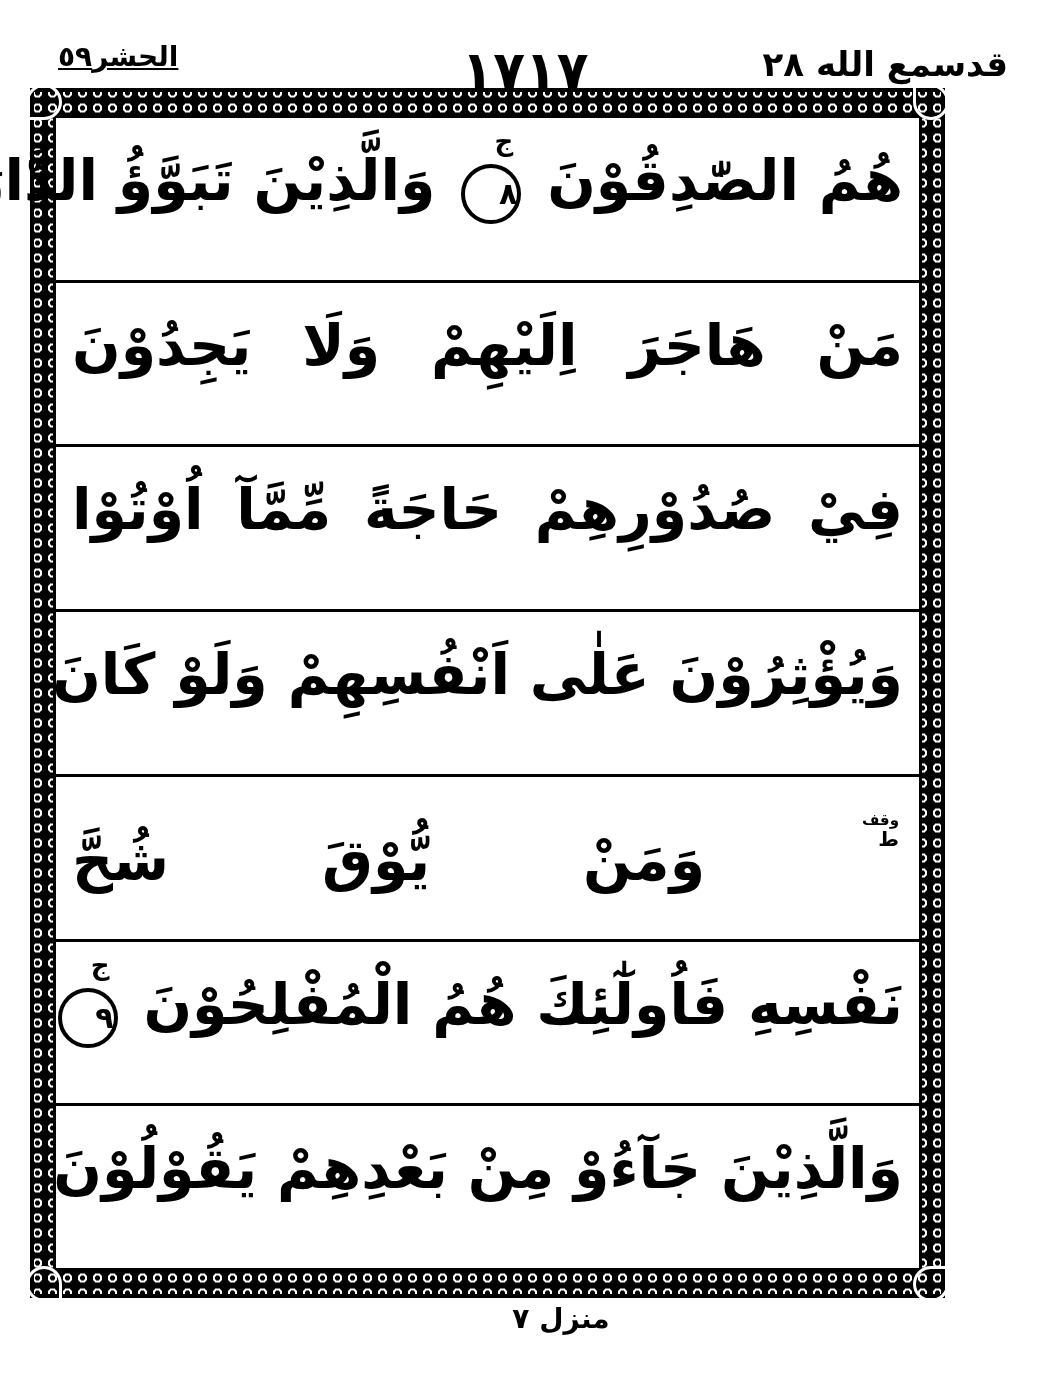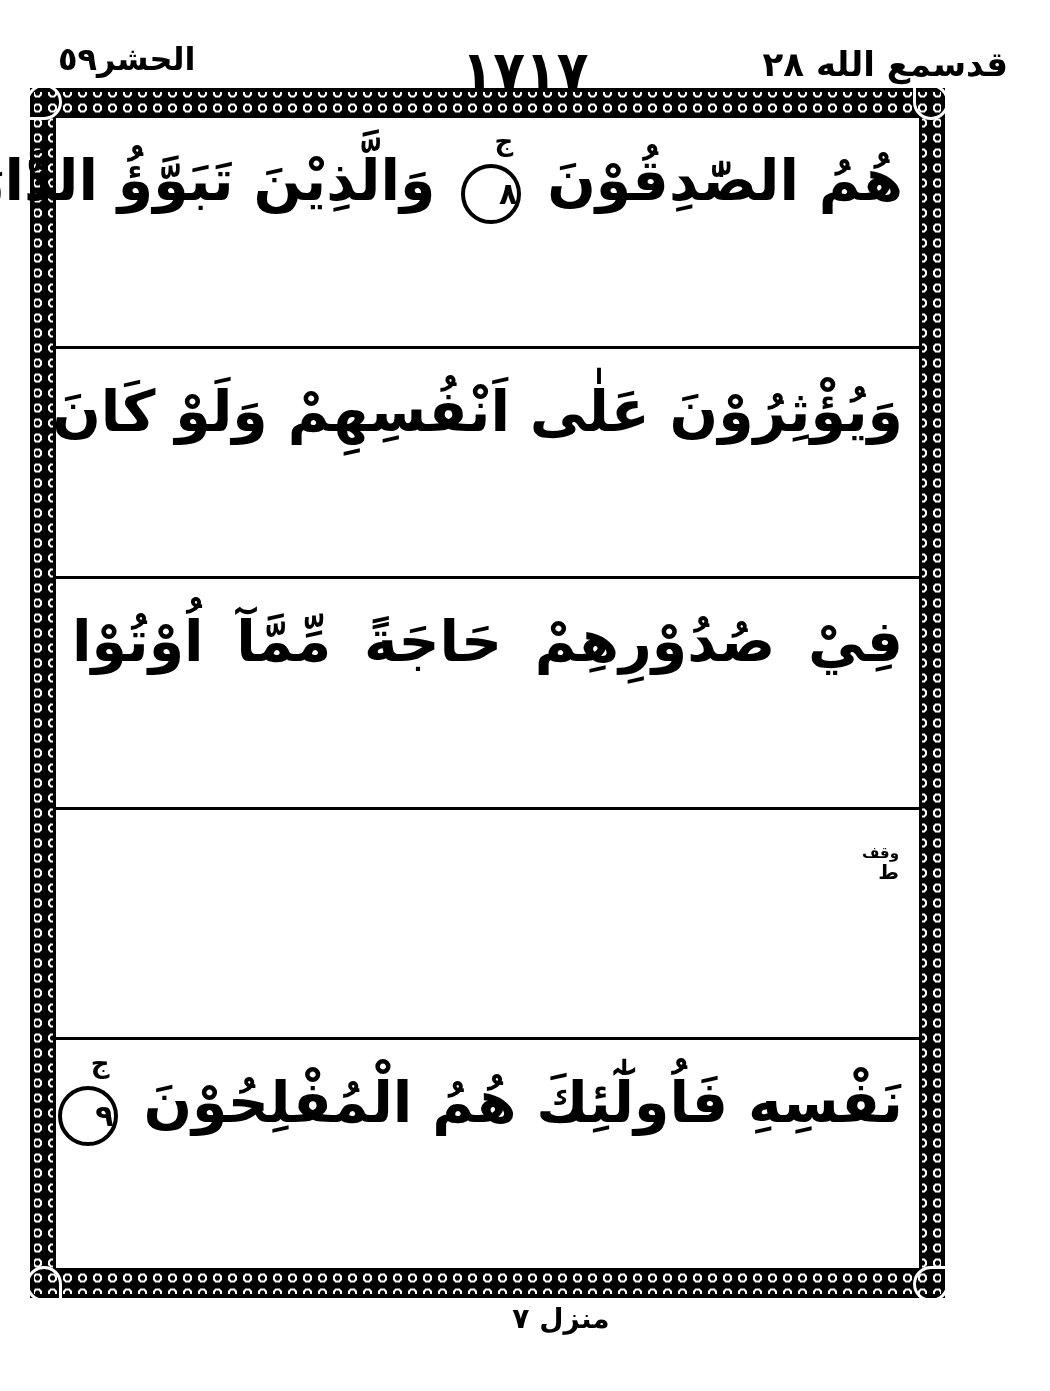--- a/index.html
+++ b/index.html
@@ -11,21 +11,21 @@
     color: #000;
     font-family: "DejaVu Sans", sans-serif;
     overflow: hidden;
     direction: rtl;
   }
 
   
   .hdr { position: absolute; top: 38px; left: 0; right: 0; height: 54px; font-weight: bold; }
   .hdr-right  { position: absolute; right: 42px;  top: 6px; font-size: 34px; }
   .hdr-center { position: absolute; left: 50%; transform: translateX(-50%); top: 2px; font-size: 52px; letter-spacing: 2px; }
-  .hdr-left   { position: absolute; left: 58px; top: 2px; font-size: 32px; }
+  .hdr-left   { position: absolute; left: 58px; top: 2px; font-size: 28px; text-decoration: underline; }
 
   
   .frame {
     position: absolute; left: 30px; top: 88px;
     width: 915px; height: 1210px;
     background: #000;
   }
   
   .frame::before {
     content: "";
@@ -116,39 +116,52 @@
     <div class="corner br"></div>
     <div class="corner bl"></div>
     <div class="inner">
         <div class="line">
     <span class="pre">هُمُ الصّٰدِقُوْنَ</span>
     
     <span class="ayah"><span class="num">٨</span><span class="mark">ج</span></span>
     <span class="post">وَالَّذِيْنَ تَبَوَّؤُ الدَّارَ</span>
   </div>
         <div class="line">
-    <span class="pre">وَيُؤْثِرُوْنَ عَلٰى اَنْفُسِهِمْ وَلَوْ كَانَ</span>
+    <span class="pre">مَنْ هَاجَرَ اِلَيْهِمْ وَلَا يَجِدُوْنَ</span>
     
     
     
   </div>
         <div class="line">
     <span class="pre">فِيْ صُدُوْرِهِمْ حَاجَةً مِّمَّآ اُوْتُوْا</span>
     
     
     
   </div>
         <div class="line">
+    <span class="pre">وَيُؤْثِرُوْنَ عَلٰى اَنْفُسِهِمْ وَلَوْ كَانَ</span>
+    
+    
+    
+  </div>
+        <div class="line">
     <span class="waqf"><span class="waqf-top">وقف</span><span class="waqf-bottom">ط</span></span>
     
+    <span class="post">وَمَنْ يُّوْقَ شُحَّ</span>
   </div>
         <div class="line">
     <span class="pre">نَفْسِهِ فَاُولٰٓئِكَ هُمُ الْمُفْلِحُوْنَ</span>
     
     <span class="ayah"><span class="num">٩</span><span class="mark">ج</span></span>
+    
+  </div>
+        <div class="line">
+    <span class="pre">وَالَّذِيْنَ جَآءُوْ مِنْ بَعْدِهِمْ يَقُوْلُوْنَ</span>
+    
+    
     
   </div>
       </div>
   </div>
 
   <div class="ftr">
     <span>منزل ٧</span>
   </div>
 
 </div>

